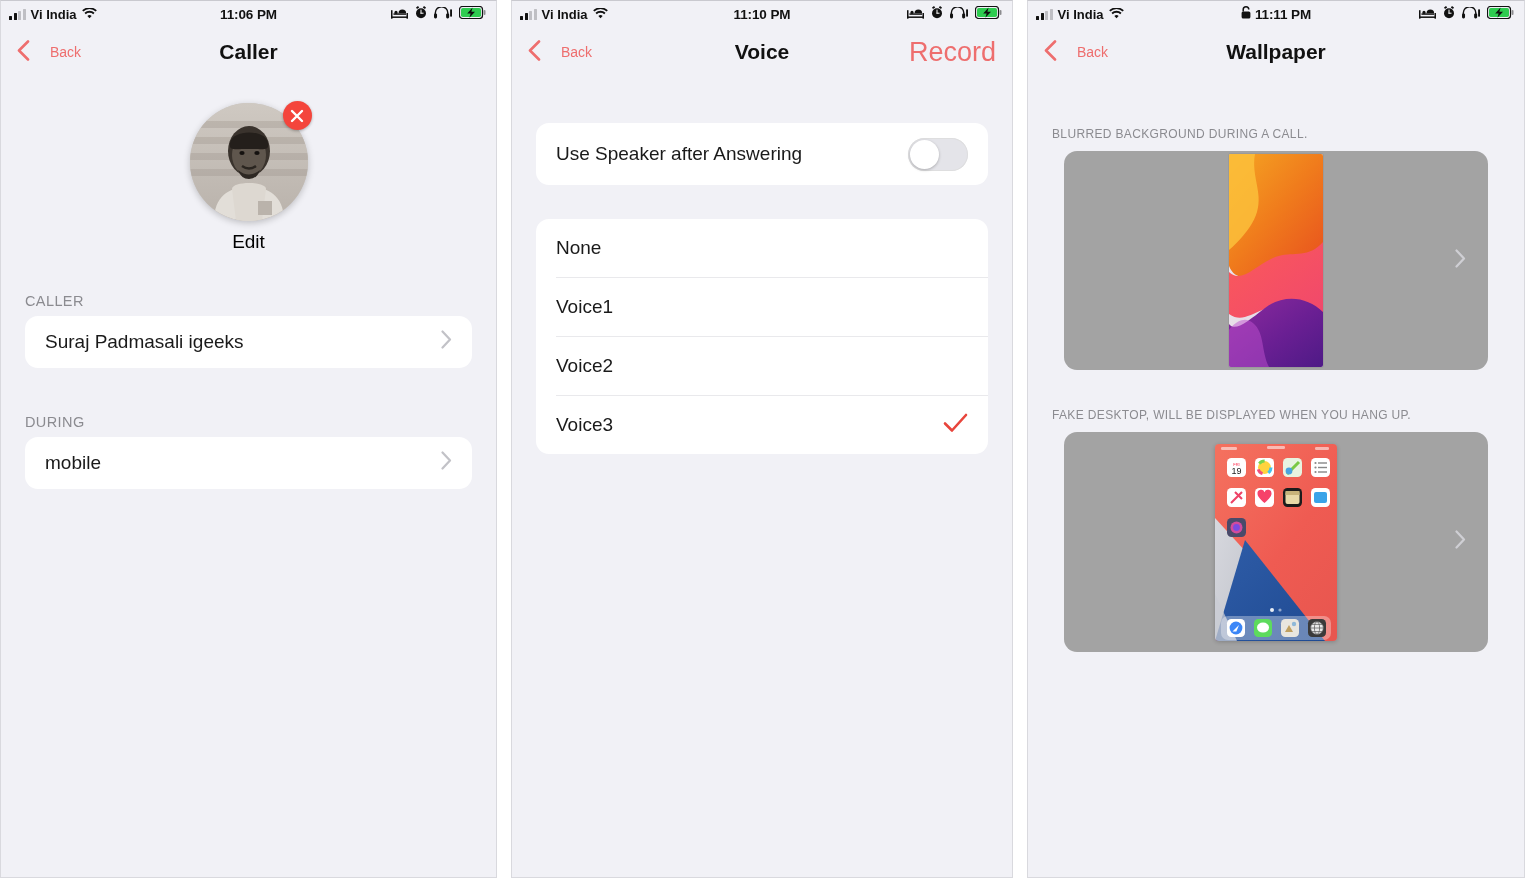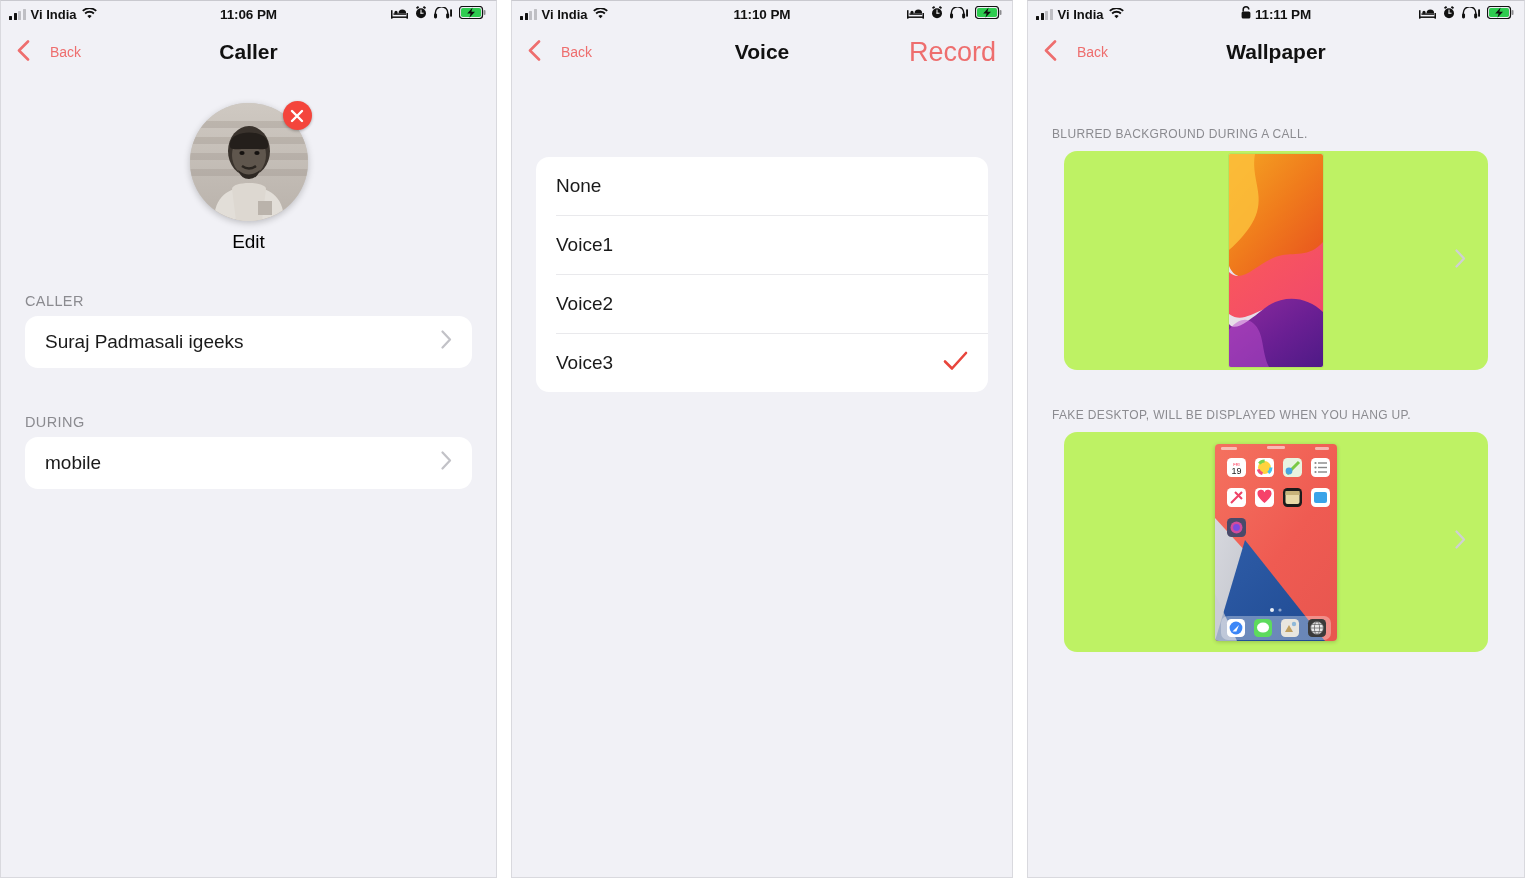--- a/index.html
+++ b/index.html
@@ -155,21 +155,21 @@
   .check {
     margin-left: auto; color: #e8453c; font-size: 26px; line-height: 1;
   }
 
   
   .wp-caption {
     font-size: 12px; color: #8b8b90; letter-spacing: 0.35px;
     padding: 0 24px 8px 24px; line-height: 1.5;
   }
   .wp-card {
-    background: #bef264; border-radius: 13px; margin: 0 36px;
+    background: #a3a3a3; border-radius: 13px; margin: 0 36px;
     position: relative;
     display: flex; align-items: center; justify-content: center;
     cursor: pointer;
   }
   .wp-card .chev {
     position: absolute; right: 22px; top: 50%; transform: translateY(-50%);
     color: #cfcfd4; font-size: 22px; font-weight: 600;
   }
   .thumb-ios13 {
     width: 94px; height: 213px;
@@ -392,20 +392,28 @@
               <path d="M11 1.5 2 10.5l9 9" stroke="#ee6e6e" stroke-width="2.6" fill="none" stroke-linecap="round" stroke-linejoin="round"></path>
             </svg>
         </span>
         <span>Back</span>
       </div>
       <div class="nav-title">Voice</div>
       <div class="nav-action">Record</div>
     </div>
 
     <div style="height:46px"></div>
+    <div class="card">
+      <div class="row" style="height:62px">
+        <span class="label">Use Speaker after Answering</span>
+        <span class="toggle">
+            <span class="knob"></span>
+          </span>
+      </div>
+    </div>
 
     <div style="height:34px"></div>
     <div class="card">
       <div class="row" style="height:58px">
         <span class="label">None</span>
       </div>
       <div class="sep"></div>
       <div class="row" style="height:58px">
         <span class="label">Voice1</span>
       </div>

